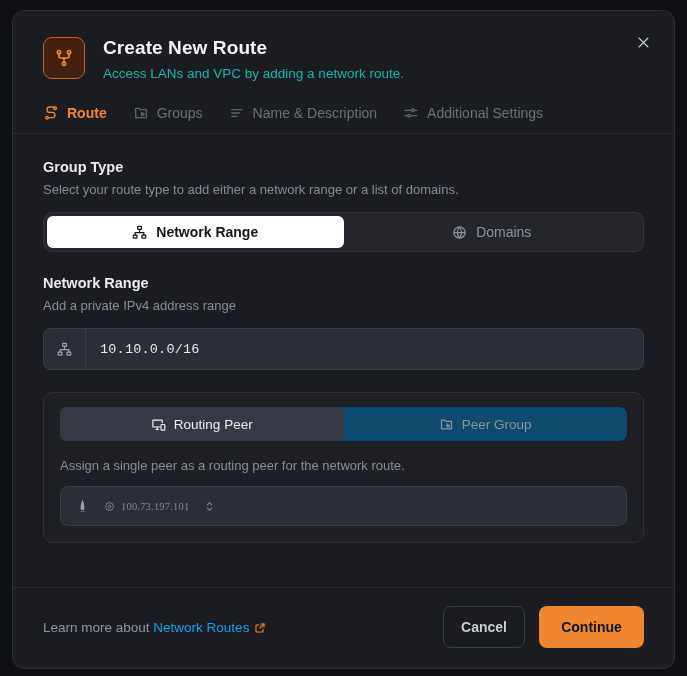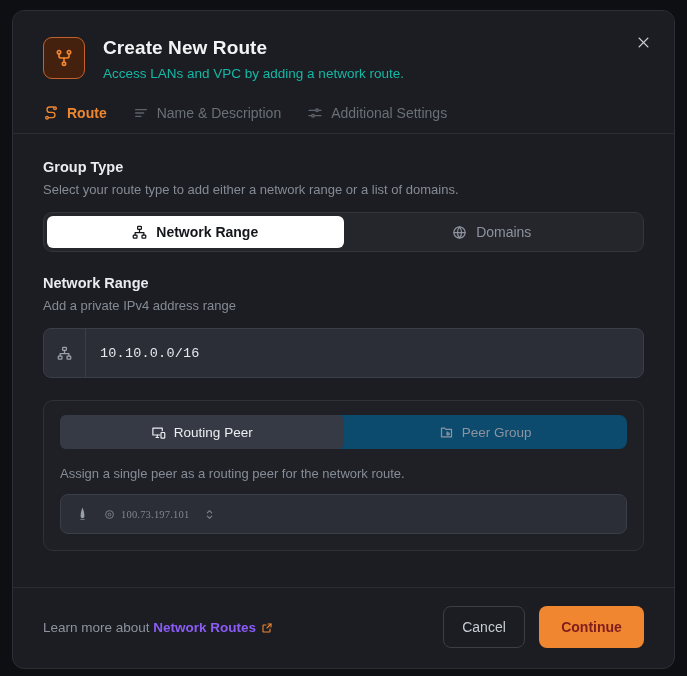--- a/index.html
+++ b/index.html
@@ -134,21 +134,21 @@
     color: #14161a;
     font-weight: bold;
   }
   .seg-opt .seg-ico { display: flex; align-items: center; }
 
   
   .input-wrap {
     display: flex;
     align-items: stretch;
     margin-top: 14px;
-    height: 50px;
+    height: 42px;
     background: #2b2e36;
     border: 1px solid #3a3e47;
     border-radius: 8px;
     overflow: hidden;
   }
   .input-addon {
     width: 42px;
     display: flex; align-items: center; justify-content: center;
     color: #9aa0aa;
     border-right: 1px solid #3a3e47;
@@ -223,45 +223,46 @@
     padding: 18px 30px 20px 30px;
     display: flex;
     align-items: center;
     justify-content: space-between;
   }
   .learn {
     font-size: 13.5px;
     color: #8d939e;
   }
   .learn-link {
-    color: #8b5cf6;
-    font-weight: bold;
+    color: #0ea5e9;
+    font-weight: normal;
     cursor: pointer;
   }
   .ext-ico { display: inline-flex; vertical-align: -2px; margin-left: 5px; color: #f0862f; }
 
   .actions { display: flex; gap: 14px; align-items: center; }
   .btn {
     height: 42px;
     border-radius: 8px;
     font-size: 14px;
     display: flex; align-items: center; justify-content: center;
     cursor: pointer;
     border: 1px solid transparent;
+    font-weight: bold;
   }
   .btn-cancel {
     width: 82px;
     background: #1b1d22;
     border-color: #3b3f48;
     color: #c8ccd3;
   }
   .btn-continue {
     width: 105px;
     background: #f0862f;
-    color: #7f1d1d;
+    color: #0f172a;
     font-weight: bold;
   }
 </style>
 </head>
 <body>
 
 <div class="modal">
 
   <div class="header">
     <div class="header-row">
@@ -292,20 +293,30 @@
       <span class="tab-ico">
         <svg width="16" height="16" viewBox="0 0 24 24" fill="none" stroke="currentColor" stroke-width="2" stroke-linecap="round" stroke-linejoin="round">
           <circle cx="6" cy="19" r="2"></circle>
           <circle cx="18" cy="5" r="2"></circle>
           <path d="M8 19h6a4 4 0 0 0 0-8H10a4 4 0 0 1 0-8h6"></path>
         </svg>
       </span>
       <span>Route</span>
     </div>
 
+    <div class="tab">
+      <span class="tab-ico">
+        <svg width="16" height="16" viewBox="0 0 24 24" fill="none" stroke="currentColor" stroke-width="2" stroke-linecap="round" stroke-linejoin="round">
+          <path d="M4 5h5l2 2h9v12H4z"></path>
+          <circle cx="15" cy="14" r="1.6"></circle>
+          <path d="M13 11v5"></path>
+        </svg>
+      </span>
+      <span>Groups</span>
+    </div>
 
     <div class="tab">
       <span class="tab-ico">
         <svg width="16" height="16" viewBox="0 0 24 24" fill="none" stroke="currentColor" stroke-width="2" stroke-linecap="round">
           <path d="M4 7h16M4 12h12M4 17h8"></path>
         </svg>
       </span>
       <span>Name &amp; Description</span>
     </div>
 

